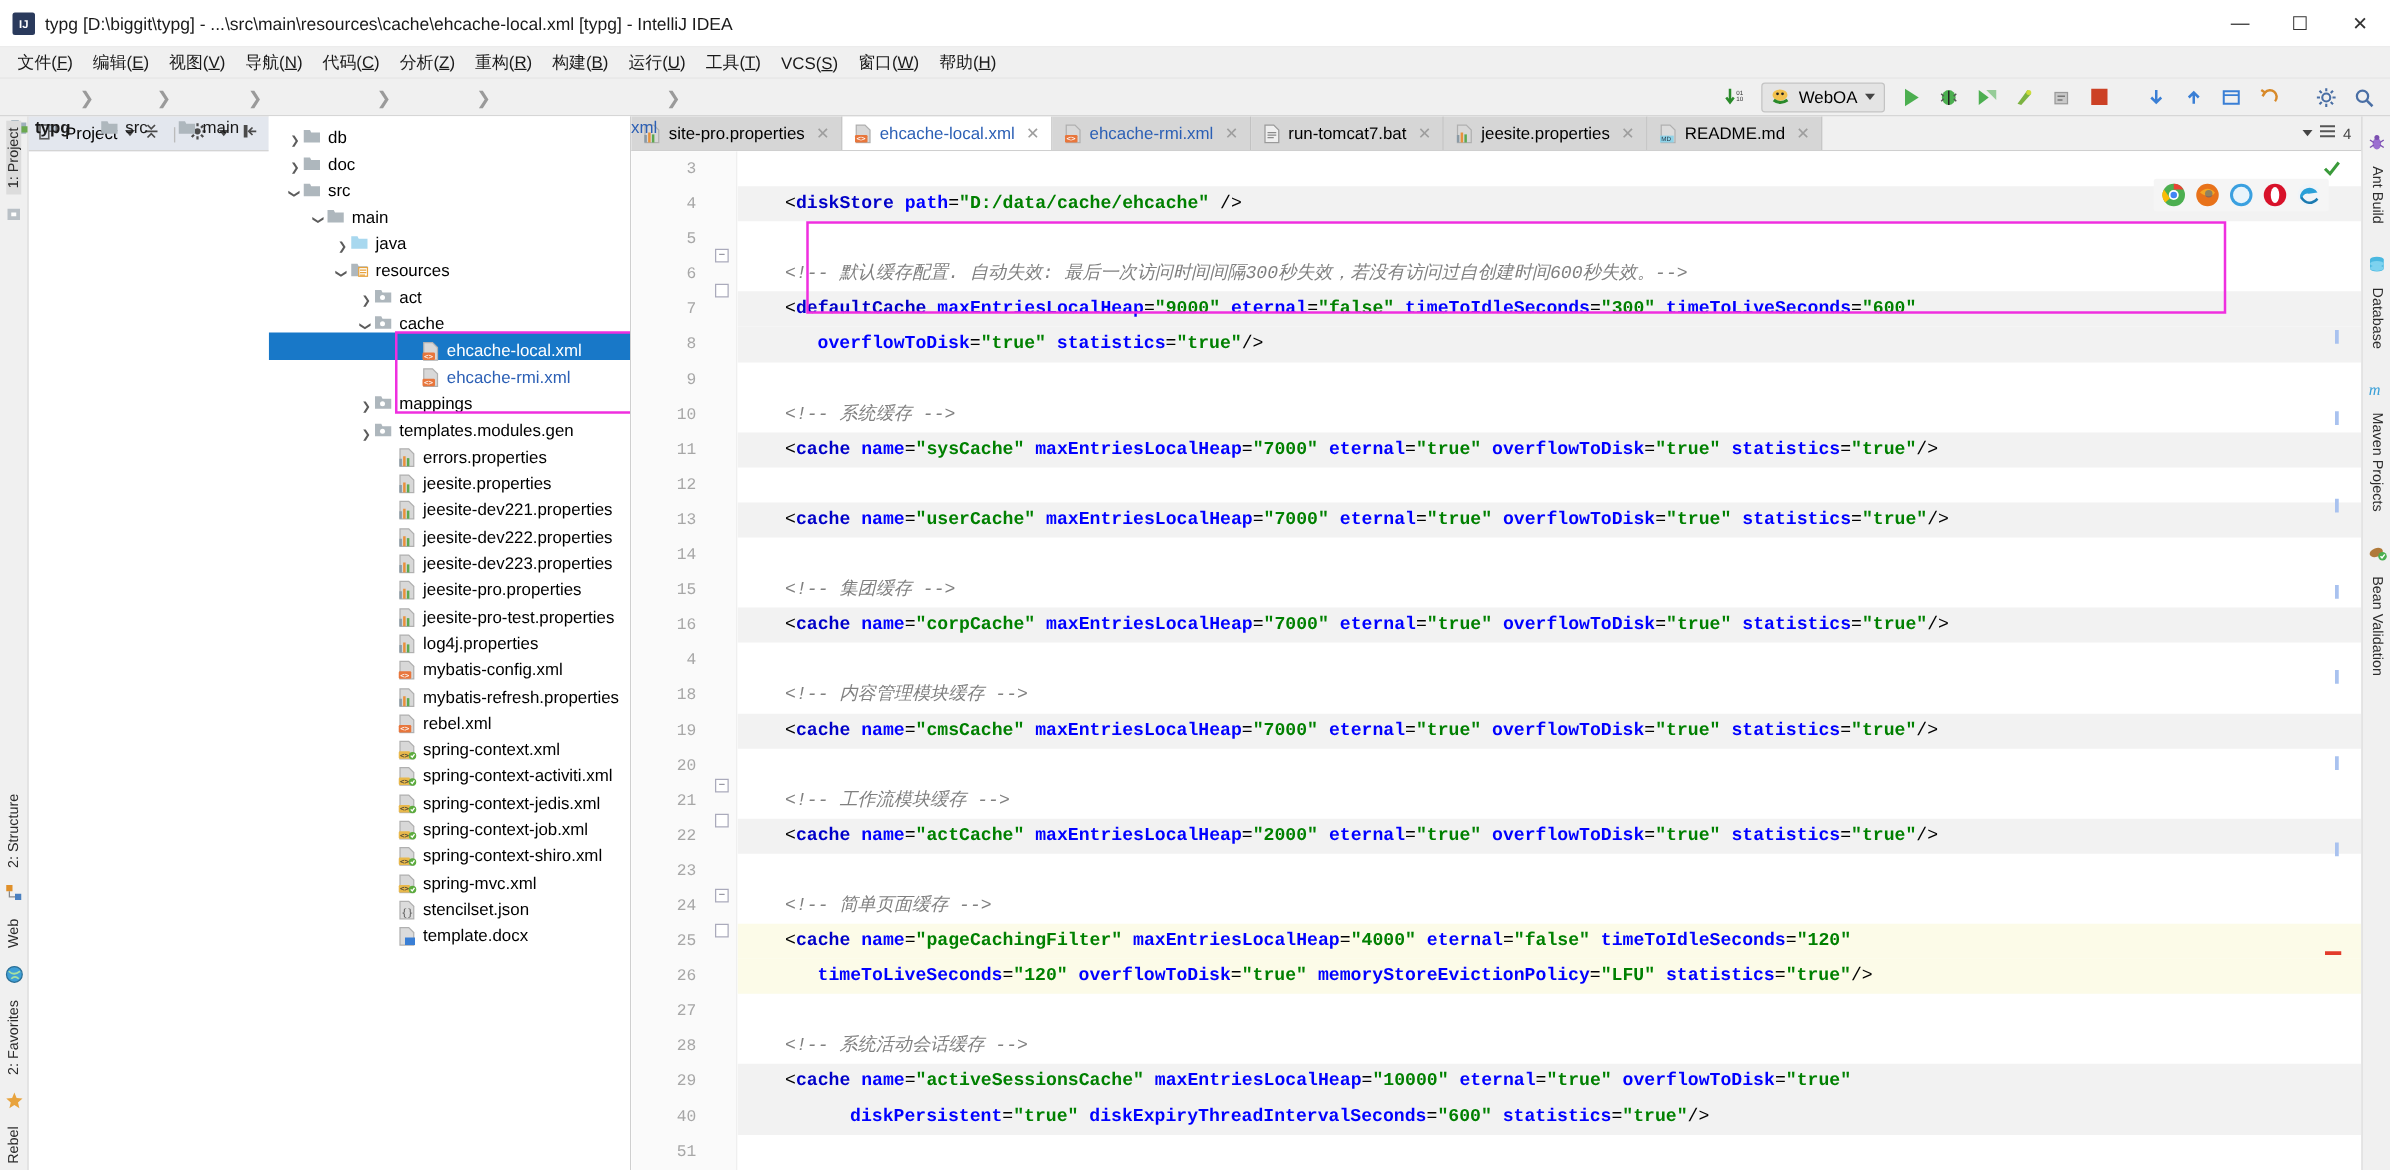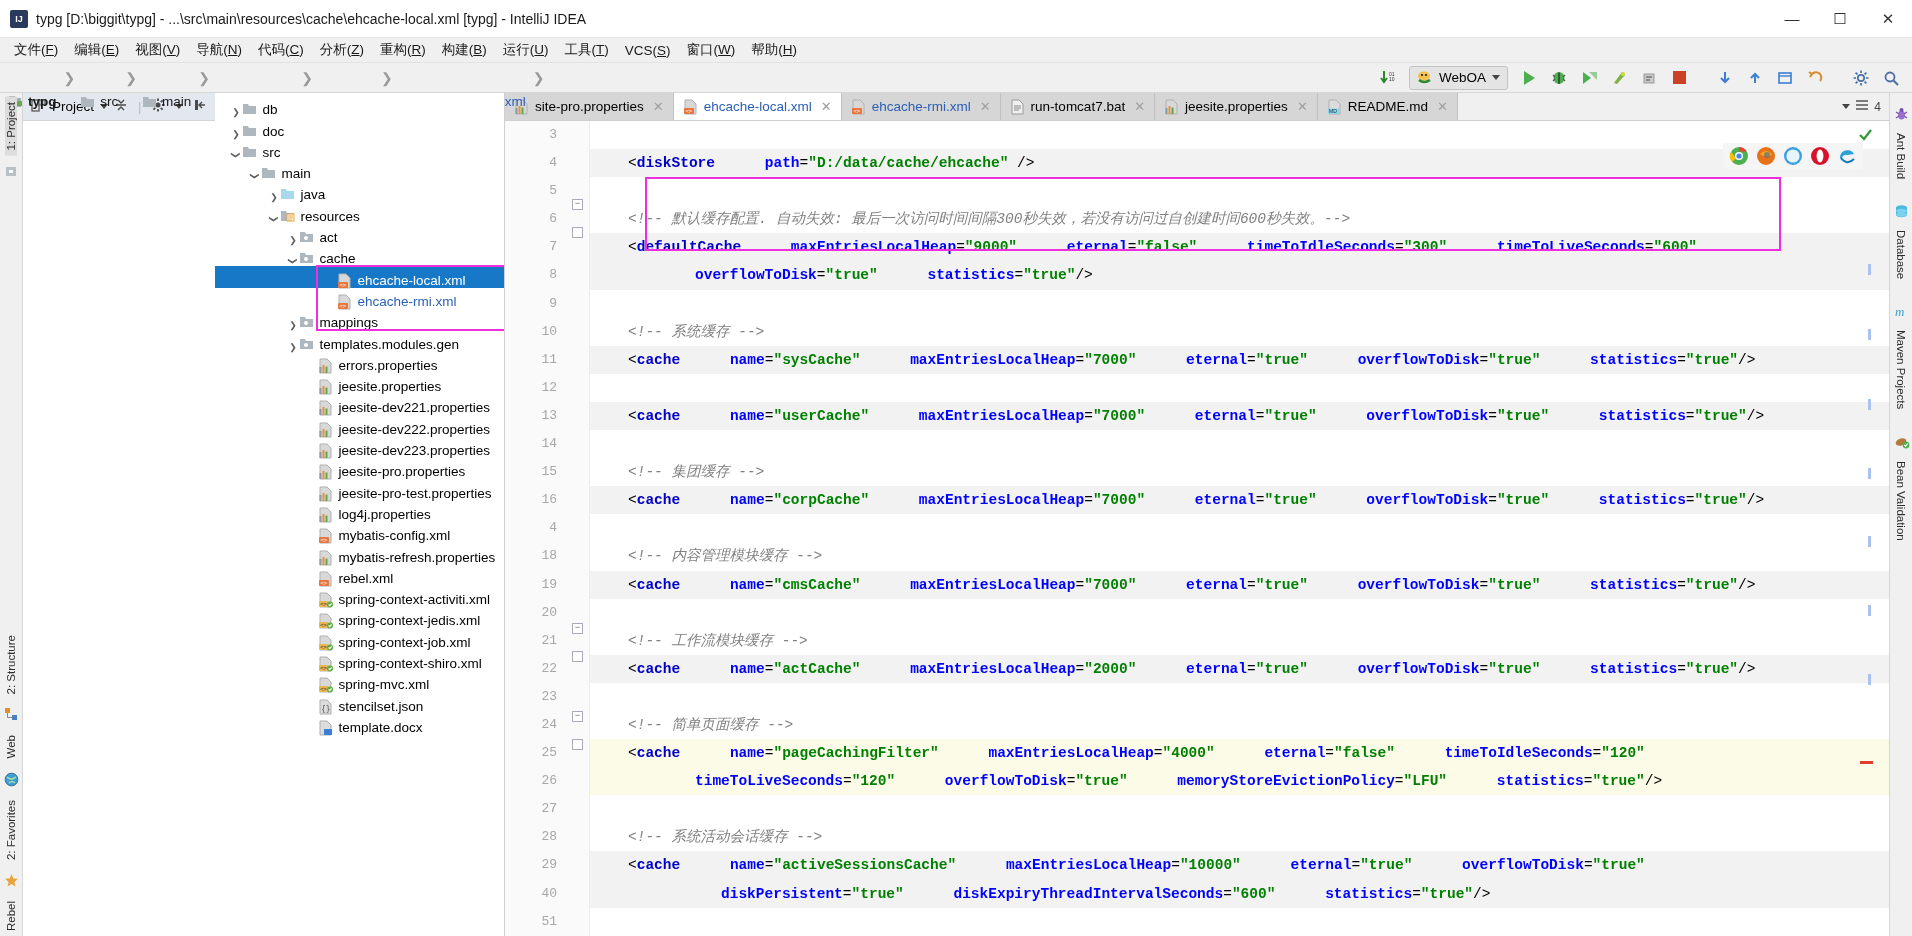--- a/index.html
+++ b/index.html
@@ -141,21 +141,21 @@
   }
   .code {
     flex:1; position:relative; overflow:hidden;
     font-family:"Liberation Mono", monospace; font-size:14.5px;
     background:#fff;
   }
   .cline { height:28.1px; line-height:28.1px; white-space:pre; padding-left:38px; }
   .cline.hl { background:#f2f2f2; }
   .cline.hlrow { background:#fcfbe8; }
   .tag { color:#0000c8; font-weight:bold;}
-  .attr { color:#0000ff; font-weight:bold;margin-left:41px;}
+  .attr { color:#0000ff; font-weight:bold;}
   .val { color:#008000; font-weight:bold;}
   .punc { color:#000; }
   .cmt { color:#808080; font-style:italic; }
   .browser-row{
     position:absolute; top:22px; right:26px; display:flex; gap:7px; align-items:center;
     background:#f5f5f5; padding:3px 6px; border-radius:2px; z-index:4;
   }
   .bico{ width:20px;height:20px;border-radius:50%; }
   .mark-col { position:absolute; top:0; right:15px; width:14px; bottom:0;}
   .mk { position:absolute; right:3px; width:3px; height:11px; background:#a9c2ef;}
@@ -597,20 +597,31 @@
             <span class="nlabel">mybatis-refresh.properties</span>
           </div>
           <div class="node">
             <span class="arrow" style="margin-left: 90px;"></span>
             <span class="nico"><svg width="15" height="16" viewBox="0 0 15 16">
                 <path d="M2 1 H9 L13 5 V15 H2 Z" fill="#d8d8d8" stroke="#b0b0b0"></path>
                 <rect x="1" y="9" width="10" height="6" fill="#e8763c" rx="1"></rect>
                 <text x="2.2" y="14" font-size="6" fill="#fff" font-family="monospace">&lt;&gt;</text>
               </svg></span>
             <span class="nlabel">rebel.xml</span>
+          </div>
+          <div class="node">
+            <span class="arrow" style="margin-left: 90px;"></span>
+            <span class="nico"><svg width="16" height="16" viewBox="0 0 16 16">
+                <path d="M2 1 H9 L13 5 V15 H2 Z" fill="#d8d8d8" stroke="#b0b0b0"></path>
+                <rect x="1" y="9" width="9" height="6" fill="#e8b84b" rx="1"></rect>
+                <text x="2" y="14" font-size="6" fill="#333" font-family="monospace">&lt;&gt;</text>
+                <circle cx="12" cy="12.5" r="3" fill="#5cab3e"></circle>
+                <path d="M10.6 12.5 L11.8 13.7 L13.6 11.3" stroke="#fff" stroke-width="1.1" fill="none"></path>
+              </svg></span>
+            <span class="nlabel">spring-context.xml</span>
           </div>
           <div class="node">
             <span class="arrow" style="margin-left: 90px;"></span>
             <span class="nico"><svg width="16" height="16" viewBox="0 0 16 16">
                 <path d="M2 1 H9 L13 5 V15 H2 Z" fill="#d8d8d8" stroke="#b0b0b0"></path>
                 <rect x="1" y="9" width="9" height="6" fill="#e8b84b" rx="1"></rect>
                 <text x="2" y="14" font-size="6" fill="#333" font-family="monospace">&lt;&gt;</text>
                 <circle cx="12" cy="12.5" r="3" fill="#5cab3e"></circle>
                 <path d="M10.6 12.5 L11.8 13.7 L13.6 11.3" stroke="#fff" stroke-width="1.1" fill="none"></path>
               </svg></span>

